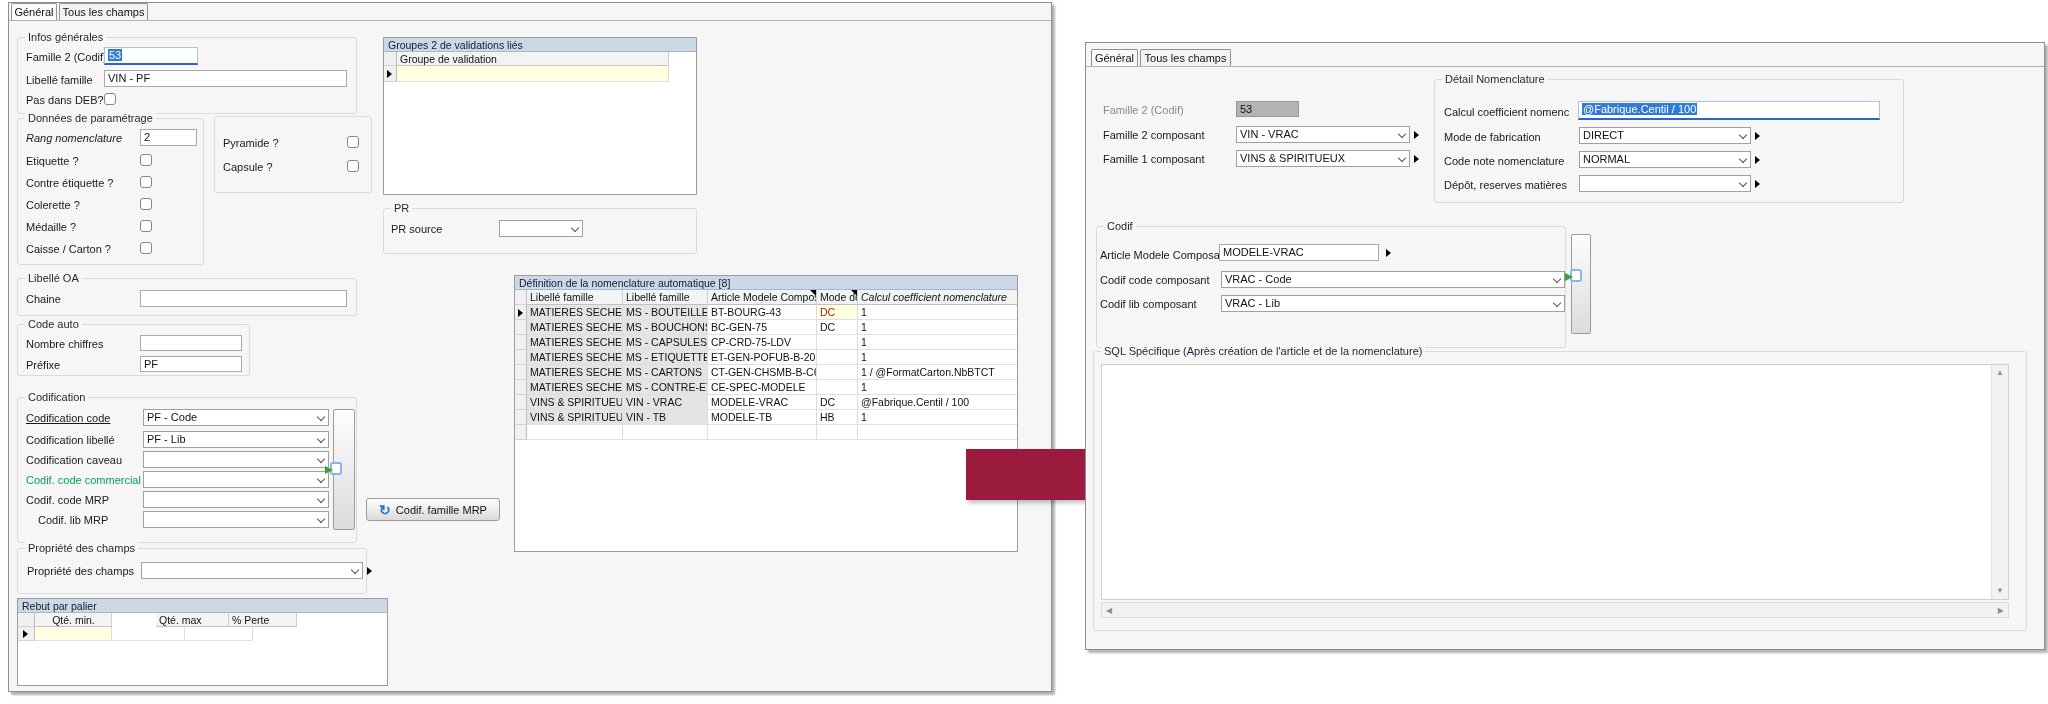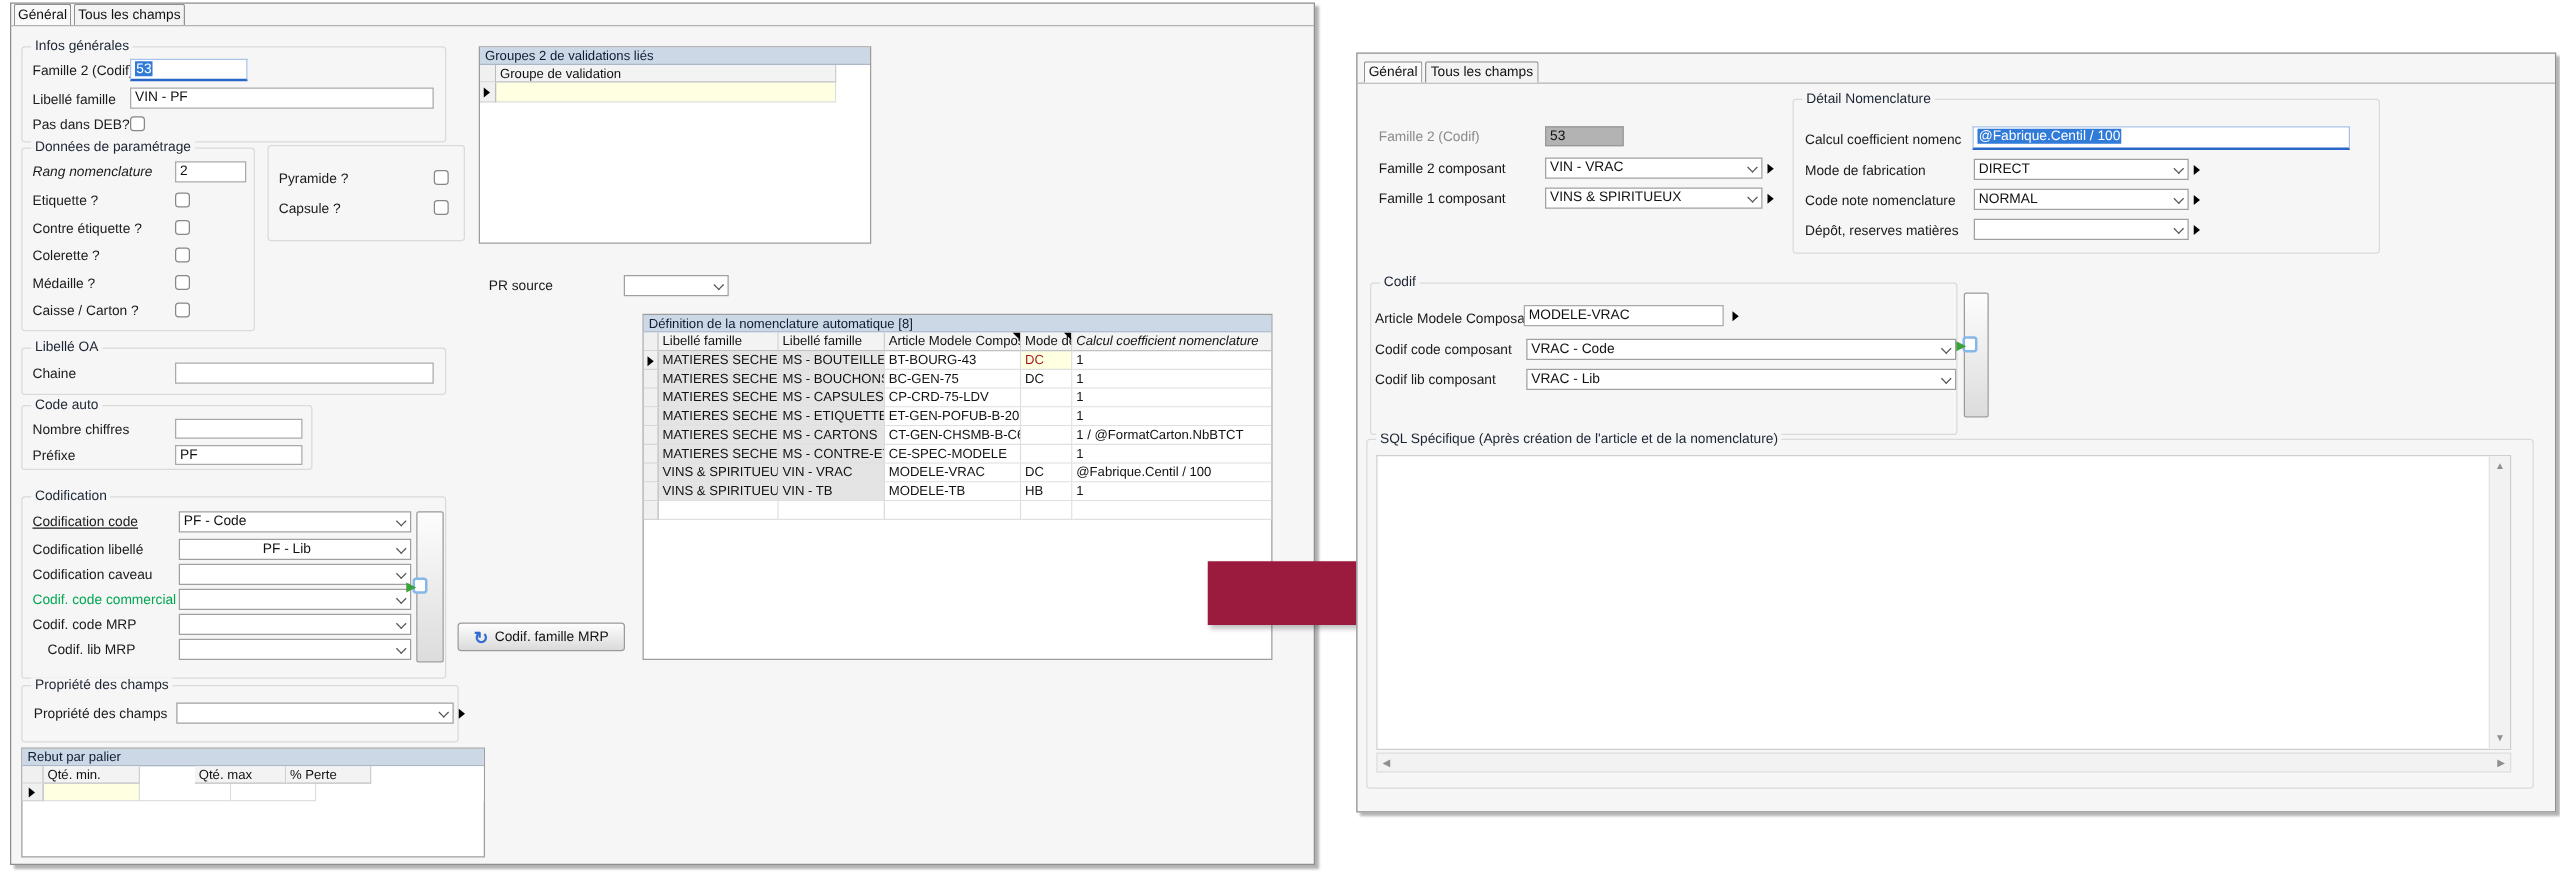--- a/index.html
+++ b/index.html
@@ -98,21 +98,21 @@
   <div class="txt" style="left:131px; top:332px; width:102px; height:16px;"></div>
   <span class="lbl" style="left:17px; top:356px;">Préfixe</span>
   <div class="txt" style="left:131px; top:353px; width:102px; height:16px;">PF</div>
 
   <div class="grp" style="left:8px; top:394px; width:340px; height:146px;">
     <span class="gt">Codification</span>
   </div>
   <span class="lbl" style="left:17px; top:409px;text-decoration:underline;">Codification code</span>
   <div class="dd" style="left:134px; top:406px; width:186px; height:17px;"><span>PF - Code</span><span class="chev"></span></div>
   <span class="lbl" style="left:17px; top:431px;">Codification libellé</span>
-  <div class="dd" style="left:134px; top:428px; width:186px; height:17px;text-align:center;"><span>PF - Lib</span><span class="chev"></span></div>
+  <div class="dd" style="left:134px; top:428px; width:186px; height:17px;"><span>PF - Lib</span><span class="chev"></span></div>
   <span class="lbl" style="left:17px; top:451px;">Codification caveau</span>
   <div class="dd" style="left:134px; top:448px; width:186px; height:17px;"><span></span><span class="chev"></span></div>
   <span class="lbl green" style="left:17px; top:471px;">Codif. code commercial</span>
   <div class="dd" style="left:134px; top:468px; width:186px; height:17px;"><span></span><span class="chev"></span></div>
   <span class="lbl" style="left:17px; top:491px;">Codif. code MRP</span>
   <div class="dd" style="left:134px; top:488px; width:186px; height:17px;"><span></span><span class="chev"></span></div>
   <span class="lbl" style="left:17px; top:511px;margin-left:12px;">Codif. lib MRP</span>
   <div class="dd" style="left:134px; top:508px; width:186px; height:17px;"><span></span><span class="chev"></span></div>
   <div class="vbtn" style="left:324px; top:406px; width:22px; height:121px;"></div>
   <span class="imp" style="left:316px; top:459px;">
@@ -129,21 +129,21 @@
     <span class="gt">Propriété des champs</span>
   </div>
   <span class="lbl" style="left:18px; top:562px;">Propriété des champs</span>
   <div class="dd" style="left:132px; top:559px; width:222px; height:17px;"><span></span><span class="chev"></span></div>
   <span class="tri-r" style="left:358px; top:564px;"></span>
 
   <div class="tbl" style="left:8px; top:595px; width:371px; height:88px;">
     <div class="tbar">Rebut par palier</div>
     <div class="trow" style="height:14px;">
       <div class="selc" style="width:17px;"></div>
-      <div class="th" style="width:77px;">Qté. min.</div>
+      <div class="th" style="width:77px;text-align:center;">Qté. min.</div>
       <div class="th" style="width:73px;margin-left:44px;">Qté. max</div>
       <div class="th" style="width:68px;">% Perte</div>
       <div class="filler" style="flex:1;"></div>
     </div>
     <div class="trow" style="height:14px;">
       <div class="selc" style="width:17px;">
           <span class="tri-r" style="left:5px; top:3px;"></span>
         </div>
       <div class="td y" style="width:77px;"></div>
       <div class="td" style="width:73px;"></div>
@@ -161,24 +161,27 @@
     </div>
     <div class="trow" style="height:16px;">
       <div class="selc" style="width:13px;">
           <span class="tri-r" style="left:3px; top:4px;"></span>
         </div>
       <div class="td y" style="width:272px;"></div>
       <div class="filler" style="flex:1;"></div>
     </div>
   </div>
 
+  <div class="grp" style="left:374px; top:205px; width:314px; height:46px;">
+    <span class="gt">PR</span>
+  </div>
   <span class="lbl" style="left:382px; top:220px;">PR source</span>
   <div class="dd" style="left:490px; top:217px; width:84px; height:17px;"><span></span><span class="chev"></span></div>
 
-  <div class="tbl" style="left:505px; top:248px; width:504px; height:277px;">
+  <div class="tbl" style="left:505px; top:272px; width:504px; height:277px;">
     <div class="tbar">Définition de la nomenclature automatique [8]</div>
     <div class="trow" style="height:15px;">
       <div class="selc" style="width:12px;"></div>
       <div class="th" style="width:96px;">Libellé famille</div>
       <div class="th" style="width:85px;">Libellé famille</div>
       <div class="th" style="width:109px;"><span>Article Modele Compos</span><span class="ctri"></span></div>
       <div class="th" style="width:41px;"><span>Mode de</span><span class="ctri"></span></div>
       <div class="th" style="flex:1; border-right:none;font-style:italic;">Calcul coefficient nomenclature</div>
     </div>
     <div class="trow" style="height:15px;">

